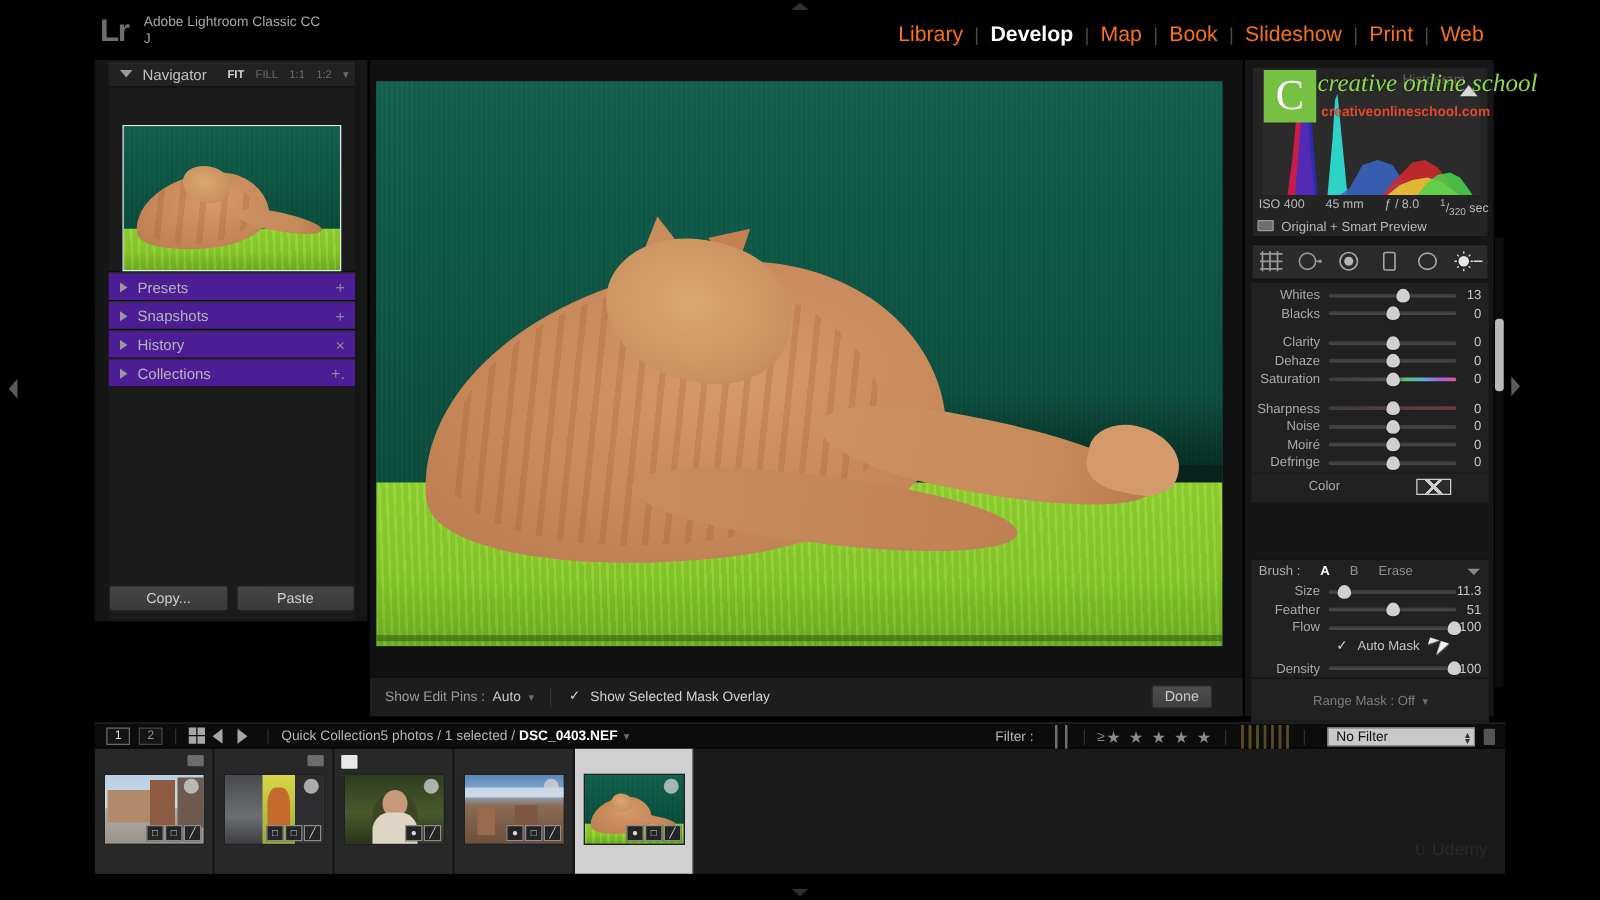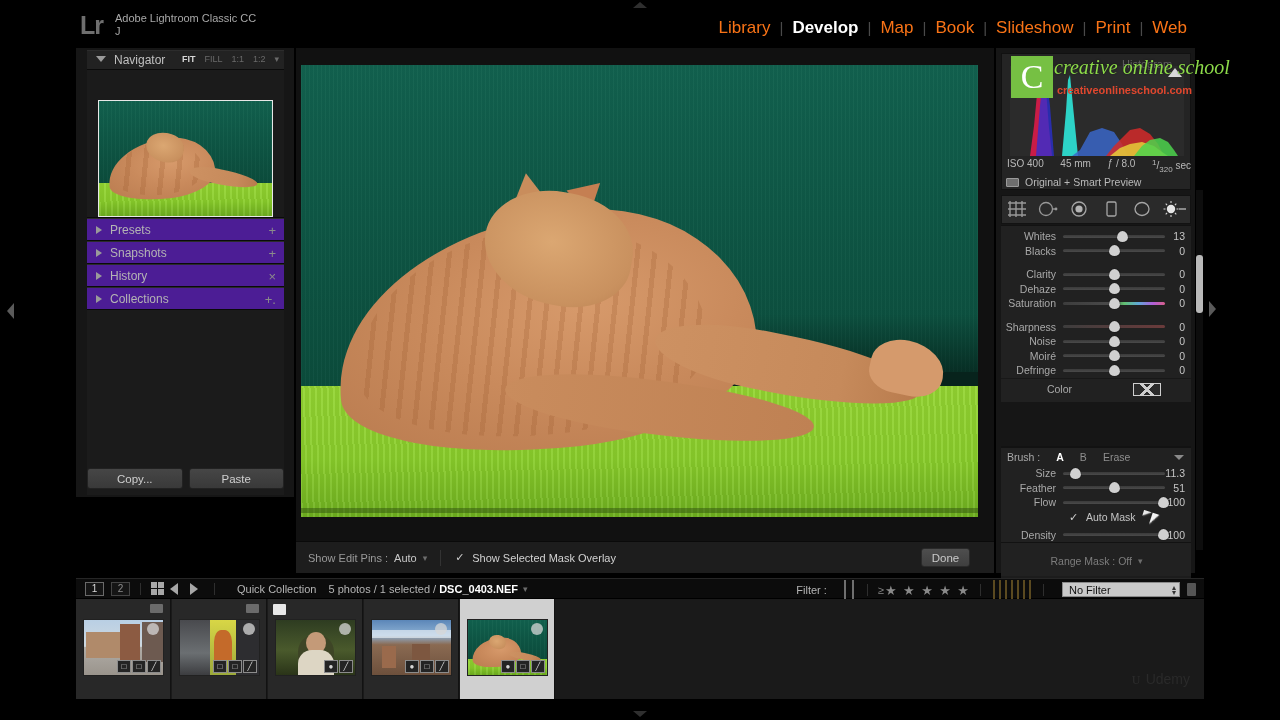--- a/index.html
+++ b/index.html
@@ -218,21 +218,21 @@
   .histo-clip-r {
     position: absolute; right: 2px; top: 2px; width: 0; height: 0;
     border-left: 7px solid transparent; border-right: 7px solid transparent;
     border-bottom: 9px solid #d8d8d8;
   }
   .exif-row {
     position: absolute; left: 5px; top: 104px; width: 184px;
     display: flex; justify-content: space-between; font-size: 10px; color: #b9b9b9;
   }
   .preview-row {
-    position: absolute; left: 4px; top: 122px; display: flex; align-items: center;
+    position: absolute; left: 4px; top: 122px; display: flex; 
     font-size: 10.5px; color: #b9b9b9;
   }
   .preview-icon {
     width: 13px; height: 9px; border: 1px solid #9a9a9a; background: #6e6e6e;
     margin-right: 6px; border-radius: 1px;
   }
   .watermark-logo {
     position: absolute; left: 9px; top: 2px; width: 42px; height: 42px;
     background: #76c043; display: flex; align-items: center; justify-content: center;
     font-family: "Liberation Serif", serif; font-size: 34px; color: #ffffff; line-height: 1;
@@ -350,21 +350,21 @@
     margin-left: 9px; background: #151515;
   }
   .pagebox.alt { border-color: #444; color: #8d8d8d; margin-left: 7px; }
   .vsep { width: 1px; height: 12px; background: #2e2e2e; margin: 0 10px; }
   .grid-icon { width: 13px; height: 13px; display: grid;
     grid-template-columns: 6px 6px; grid-template-rows: 6px 6px; gap: 1px; }
   .grid-icon i { background: #a7a7a7; display: block; }
   .arrow-l, .arrow-r { width: 0; height: 0; margin: 0 6px; }
   .arrow-l { border-top: 6px solid transparent; border-bottom: 6px solid transparent; border-right: 8px solid #a7a7a7; }
   .arrow-r { border-top: 6px solid transparent; border-bottom: 6px solid transparent; border-left: 8px solid #a7a7a7; }
-  .strip-text { font-size: 11px; color: #b5b5b5; margin-left: 12px; }
+  .strip-text { font-size: 11px; color: #b5b5b5; }
   .strip-text b { color: #ffffff; font-weight: bold; }
   .filter-area {
     position: absolute; right: 8px; top: 0; height: 21px; display: flex; align-items: center;
   }
   .flag { width: 9px; height: 9px; transform: rotate(45deg); margin: 0 3px; }
   .flag.on { background: #9a9a9a; }
   .flag.off { border: 1px solid #6f6f6f; }
   .star { color: #8a8a8a; font-size: 13px; margin: 0 1px; }
   .swatch { width: 9px; height: 9px; margin: 0 2px; border: 1px solid #5b4a20; }
   .nofilter {

